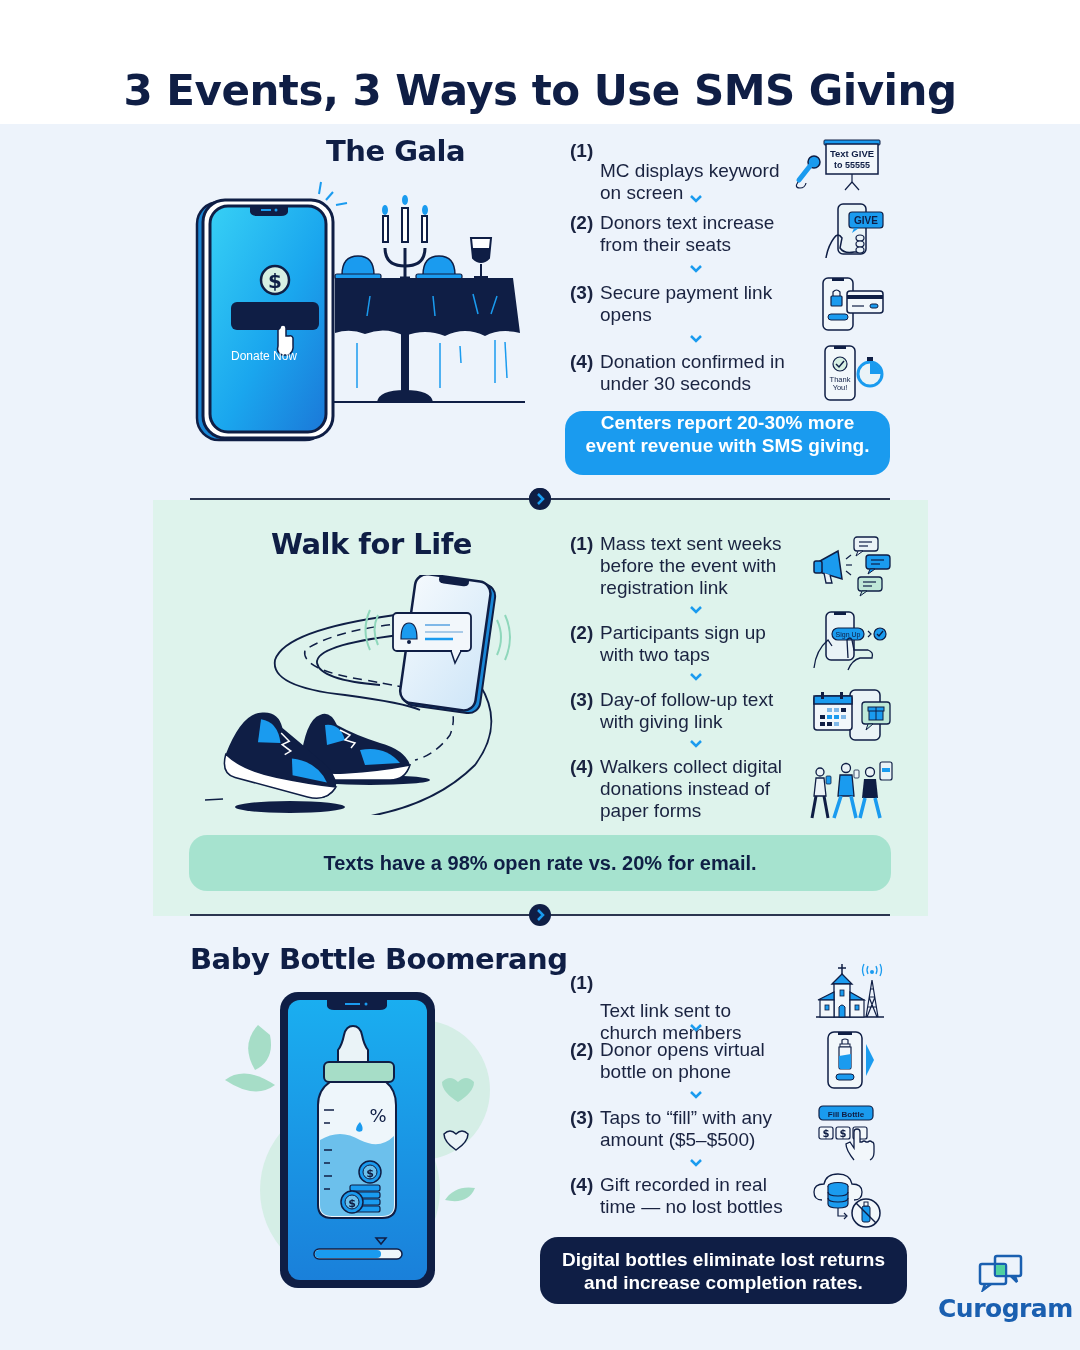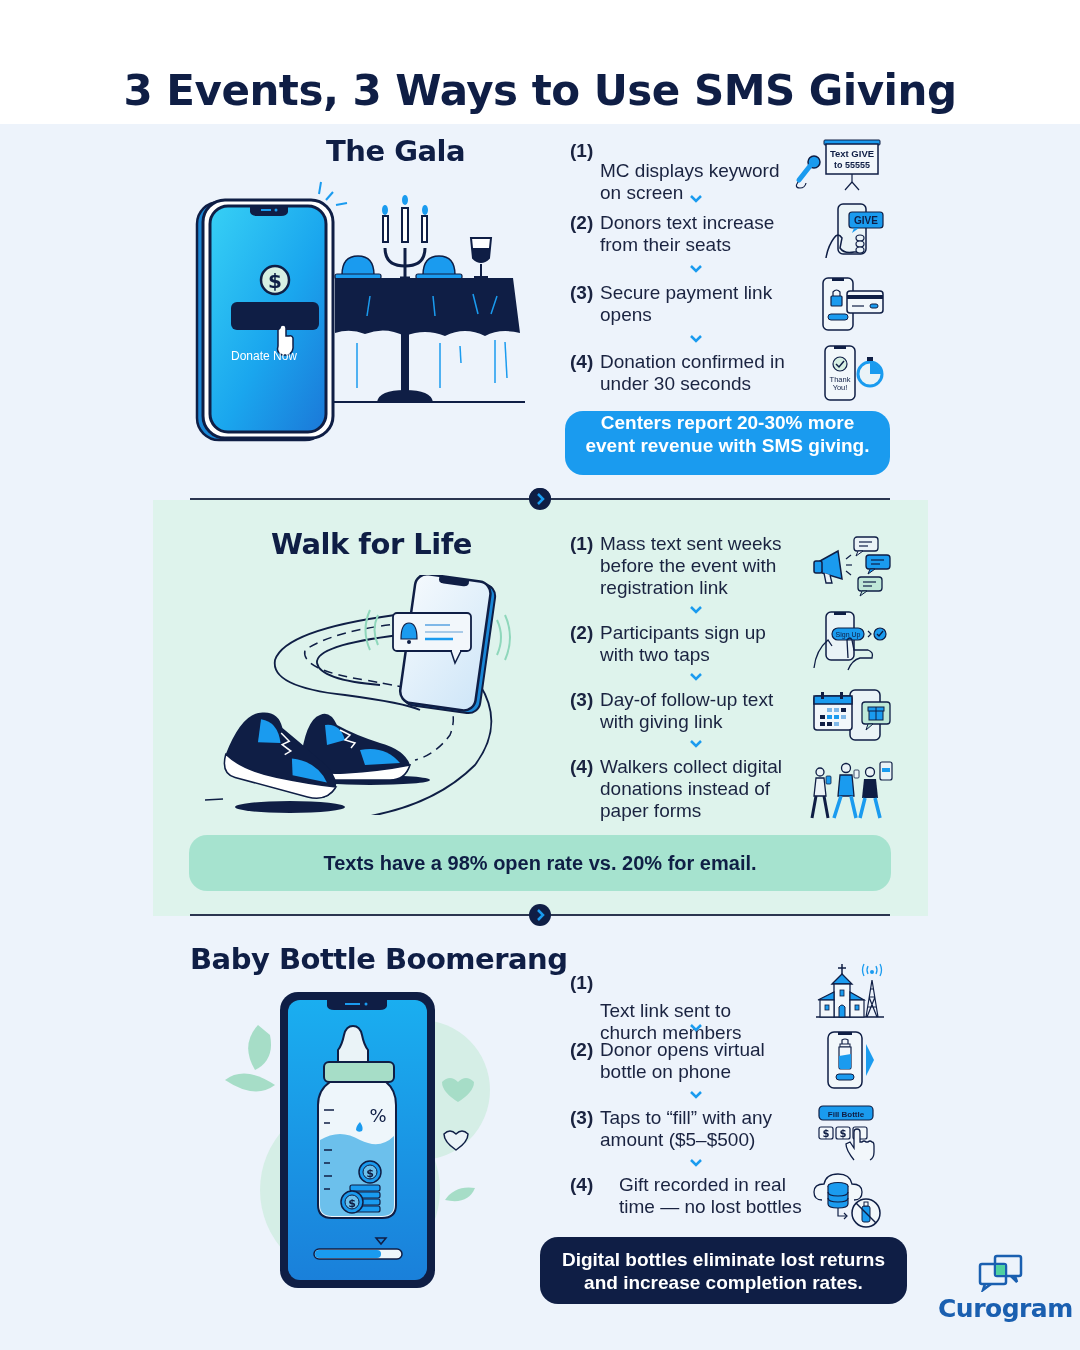--- a/index.html
+++ b/index.html
@@ -427,21 +427,21 @@
     </svg>
   <div class="step" style="top:135px;">
     <span class="step-num">(3)</span>
     <span class="step-text" style="width:200px;">Taps to “fill” with any amount ($5–$500)</span>
   </div>
   <svg class="chev" style="left:119px;top:184px;" viewBox="0 0 14 14">
       <polyline points="2,4 7,9 12,4" fill="none" stroke="#1a9bef" stroke-width="2.5"></polyline>
     </svg>
   <div class="step" style="top:202px;">
     <span class="step-num">(4)</span>
-    <span class="step-text" style="width:205px;margin-left:19px;">Gift recorded in real time — no lost bottles</span>
+    <span class="step-text" style="width:205px;">Gift recorded in real time — no lost bottles</span>
   </div>
 </div>
 
 <svg class="step-icon" style="left:814px;top:962px;" width="72" height="58" viewBox="0 0 72 58">
   <line x1="2" y1="55" x2="70" y2="55" stroke="#0f1e45" stroke-width="1.5"></line>
   <line x1="28" y1="2" x2="28" y2="12" stroke="#0f1e45" stroke-width="1.5"></line>
   <line x1="24" y1="6" x2="32" y2="6" stroke="#0f1e45" stroke-width="1.5"></line>
   <path d="M18 22 L28 12 L38 22 Z" fill="#1a9bef" stroke="#0f1e45" stroke-width="1.3"></path>
   <rect x="20" y="22" width="16" height="33" fill="#f2f7fb" stroke="#0f1e45" stroke-width="1.3"></rect>
   <path d="M4 38 L20 30 L20 38 Z" fill="#1a9bef" stroke="#0f1e45" stroke-width="1.2"></path>

